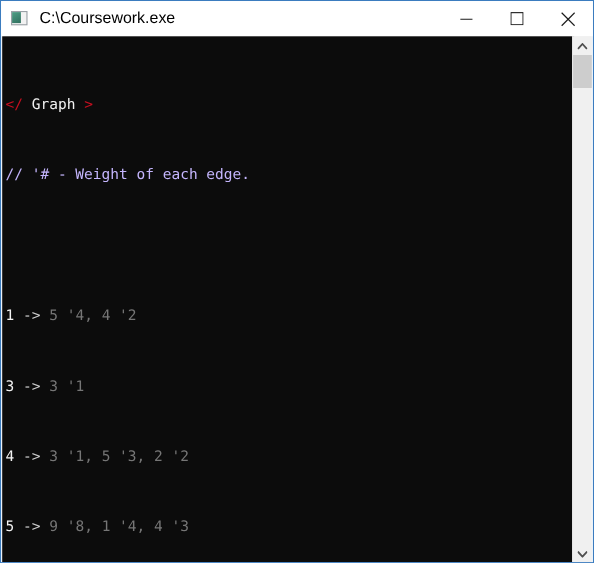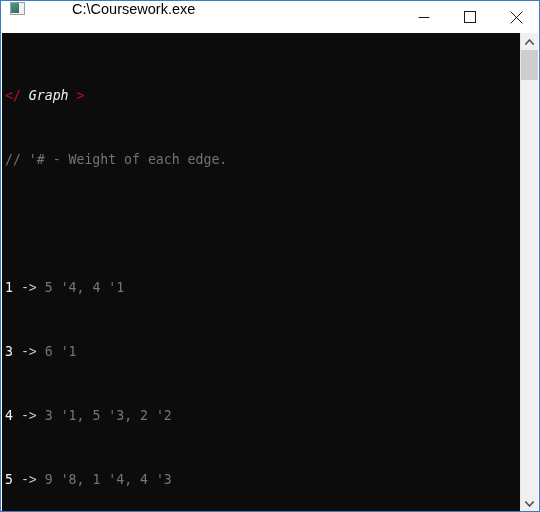--- a/index.html
+++ b/index.html
@@ -27,21 +27,21 @@
   }
 
   
   #titlebar {
     position: absolute;
     left: 0; top: 0;
     width: 538px;
     height: 32px;
     background: #ffffff;
     display: flex;
-    gap: 36px;
+    align-items: center;
   }
   #app-icon {
     width: 16px;
     height: 16px;
     margin-left: 9px;
     margin-right: 10px;
     position: relative;
     flex: 0 0 auto;
   }
   #app-icon .frame {
@@ -98,22 +98,22 @@
     top: 7px;
     font-family: "DejaVu Sans Mono", monospace;
     font-size: 13.2px;
     line-height: 16px;
     color: #cccccc;
     white-space: pre;
     letter-spacing: 0px;
   }
   .line { height: 16px; white-space: pre; }
   .tag      { color: #c50f1f; }
-  .tagname  { color: #f2f2f2; font-style: italic; }
-  .comment  { color: #737373; }
+  .tagname  { color: #f2f2f2; }
+  .comment  { color: #c4b5fd; }
   .node     { color: #f2f2f2; }
   .arrow    { color: #cccccc; }
   .weight   { color: #767676; }
 
   
   #scrollbar {
     position: absolute;
     right: 1px;
     top: 32px;
     width: 18px;
@@ -177,23 +177,23 @@
 
   <div id="console">
     <div id="console-text">
 
       <div class="line"><span class="tag">&lt;/</span><span class="tagname"> <span>Graph</span> </span><span class="tag">&gt;</span></div>
 
       <div class="line comment">// '# - Weight of each edge.</div>
 
       <div class="line"> </div>
 
-      <div class="line"><span class="node">1</span><span class="arrow"> </span><span class="arrow">-&gt;</span><span class="arrow"> </span><span class="weight">5 '4, 4 '1</span></div>
-
-      <div class="line"><span class="node">3</span><span class="arrow"> </span><span class="arrow">-&gt;</span><span class="arrow"> </span><span class="weight">6 '1</span></div>
+      <div class="line"><span class="node">1</span><span class="arrow"> </span><span class="arrow">-&gt;</span><span class="arrow"> </span><span class="weight">5 '4, 4 '2</span></div>
+
+      <div class="line"><span class="node">3</span><span class="arrow"> </span><span class="arrow">-&gt;</span><span class="arrow"> </span><span class="weight">3 '1</span></div>
 
       <div class="line"><span class="node">4</span><span class="arrow"> </span><span class="arrow">-&gt;</span><span class="arrow"> </span><span class="weight">3 '1, 5 '3, 2 '2</span></div>
 
       <div class="line"><span class="node">5</span><span class="arrow"> </span><span class="arrow">-&gt;</span><span class="arrow"> </span><span class="weight">9 '8, 1 '4, 4 '3</span></div>
 
       
 
       
 
       

